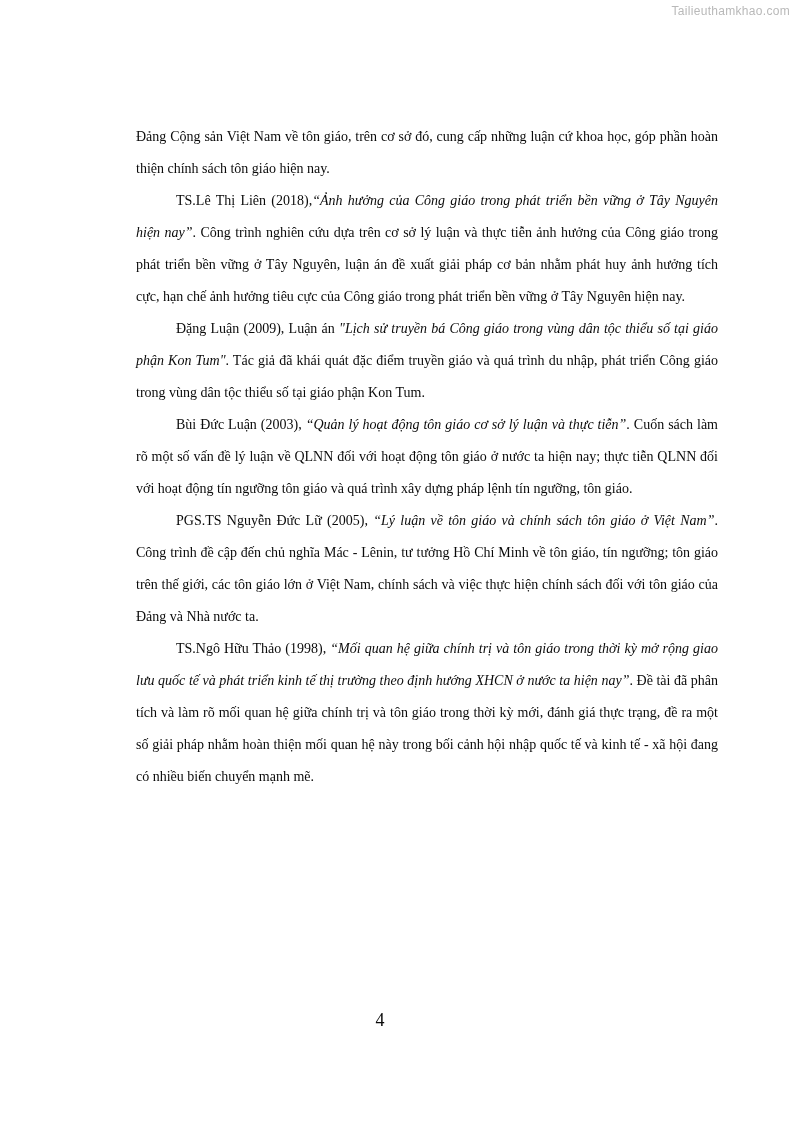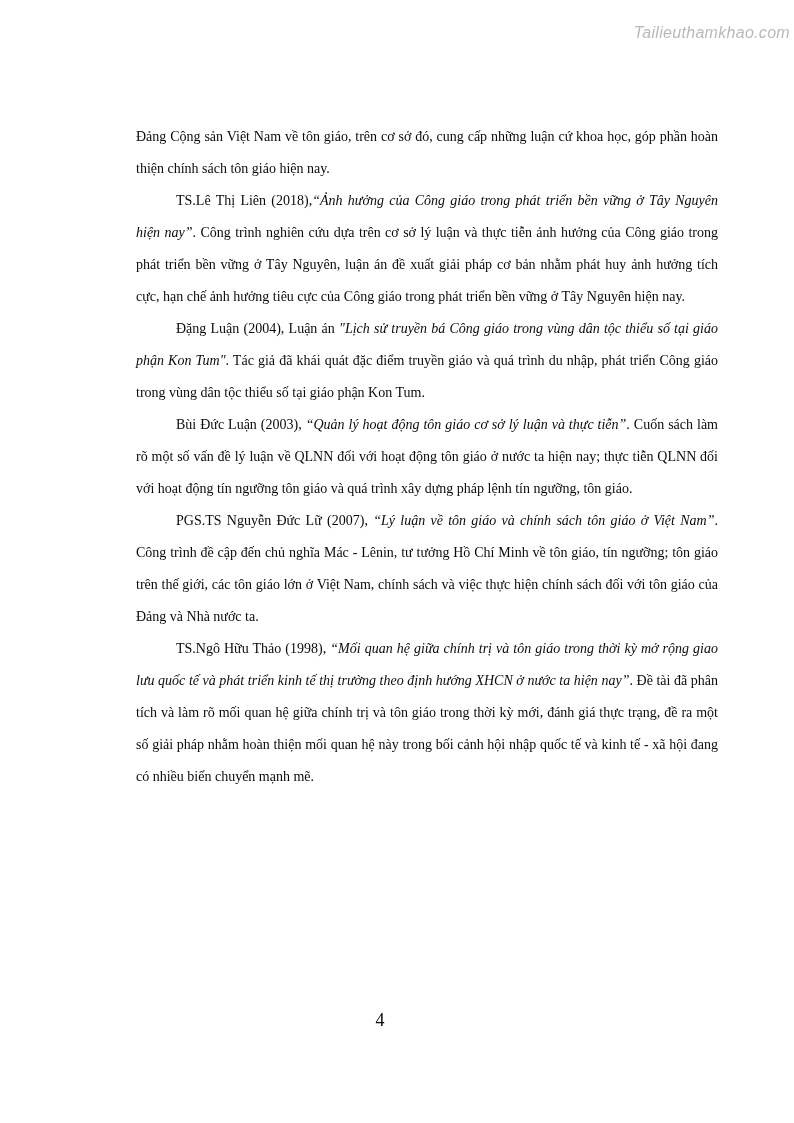--- a/index.html
+++ b/index.html
@@ -11,29 +11,28 @@
     position: relative;
     width: 794px;
     height: 1123px;
     background: #ffffff;
     overflow: hidden;
     font-family: "Liberation Serif", "DejaVu Serif", serif;
     color: #0a0a0a;
   }
   .watermark {
     position: absolute;
-    top: 24px;
+    top: 4px;
     right: 4px;
     font-family: "Liberation Sans", "DejaVu Sans", sans-serif;
-    font-size: 16px;
+    font-size: 12px;
     color: #b9b9b9;
     text-shadow: 1px 1px 0 #ffffff;
     letter-spacing: 0.3px;
     user-select: none;
-    font-style: italic;
   }
   .body-text {
     position: absolute;
     top: 121px;
     left: 136px;
     width: 582px;
     font-size: 14px;
     line-height: 32px;
     text-align: justify;
   }
@@ -64,25 +63,25 @@
 <div class="sheet">
 
   <div class="watermark">Tailieuthamkhao.com</div>
 
   <div class="body-text">
 
     <p class="noindent"><span>Đảng Cộng sản Việt Nam về tôn giáo, trên cơ sở đó, cung cấp những luận cứ khoa học, góp phần hoàn thiện chính sách tôn giáo hiện nay.</span></p>
 
     <p><span>TS.Lê Thị Liên (2018),</span><span class="it">“Ảnh hưởng của Công giáo trong phát triển bền vững ở Tây Nguyên hiện nay”</span><span>. Công trình nghiên cứu dựa trên cơ sở lý luận và thực tiễn ảnh hưởng của Công giáo trong phát triển bền vững ở Tây Nguyên, luận án đề xuất giải pháp cơ bản nhằm phát huy ảnh hưởng tích cực, hạn chế ảnh hưởng tiêu cực của Công giáo trong phát triển bền vững ở Tây Nguyên hiện nay.</span></p>
 
-    <p><span>Đặng Luận (2004), Luận án </span><span class="it">"Lịch sử truyền bá Công giáo trong vùng dân tộc thiểu số tại giáo phận Kon Tum"</span><span>. Tác giả đã khái quát đặc điểm truyền giáo và quá trình du nhập, phát triển Công giáo trong vùng dân tộc thiểu số tại giáo phận Kon Tum.</span></p>
+    <p><span>Đặng Luận (2009), Luận án </span><span class="it">"Lịch sử truyền bá Công giáo trong vùng dân tộc thiểu số tại giáo phận Kon Tum"</span><span>. Tác giả đã khái quát đặc điểm truyền giáo và quá trình du nhập, phát triển Công giáo trong vùng dân tộc thiểu số tại giáo phận Kon Tum.</span></p>
 
     <p><span>Bùi Đức Luận (2003), </span><span class="it">“Quản lý hoạt động tôn giáo cơ sở lý luận và thực tiễn”</span><span>. Cuốn sách làm rõ một số vấn đề lý luận về QLNN đối với hoạt động tôn giáo ở nước ta hiện nay; thực tiễn QLNN đối với hoạt động tín ngưỡng tôn giáo và quá trình xây dựng pháp lệnh tín ngưỡng, tôn giáo.</span></p>
 
-    <p><span>PGS.TS Nguyễn Đức Lữ (2007), </span><span class="it">“Lý luận về tôn giáo và chính sách tôn giáo ở Việt Nam”</span><span>. Công trình đề cập đến chủ nghĩa Mác - Lênin, tư tưởng Hồ Chí Minh về tôn giáo, tín ngưỡng; tôn giáo trên thế giới, các tôn giáo lớn ở Việt Nam, chính sách và việc thực hiện chính sách đối với tôn giáo của Đảng và Nhà nước ta.</span></p>
+    <p><span>PGS.TS Nguyễn Đức Lữ (2005), </span><span class="it">“Lý luận về tôn giáo và chính sách tôn giáo ở Việt Nam”</span><span>. Công trình đề cập đến chủ nghĩa Mác - Lênin, tư tưởng Hồ Chí Minh về tôn giáo, tín ngưỡng; tôn giáo trên thế giới, các tôn giáo lớn ở Việt Nam, chính sách và việc thực hiện chính sách đối với tôn giáo của Đảng và Nhà nước ta.</span></p>
 
     <p><span>TS.Ngô Hữu Thảo (1998), </span><span class="it">“Mối quan hệ giữa chính trị và tôn giáo trong thời kỳ mở rộng giao lưu quốc tế và phát triển kinh tế thị trường theo định hướng XHCN ở nước ta hiện nay”</span><span>. Đề tài đã phân tích và làm rõ mối quan hệ giữa chính trị và tôn giáo trong thời kỳ mới, đánh giá thực trạng, đề ra một số giải pháp nhằm hoàn thiện mối quan hệ này trong bối cảnh hội nhập quốc tế và kinh tế - xã hội đang có nhiều biến chuyển mạnh mẽ.</span></p>
 
   </div>
 
   <div class="page-number">4</div>
 
 </div>
 
 </body></html>

